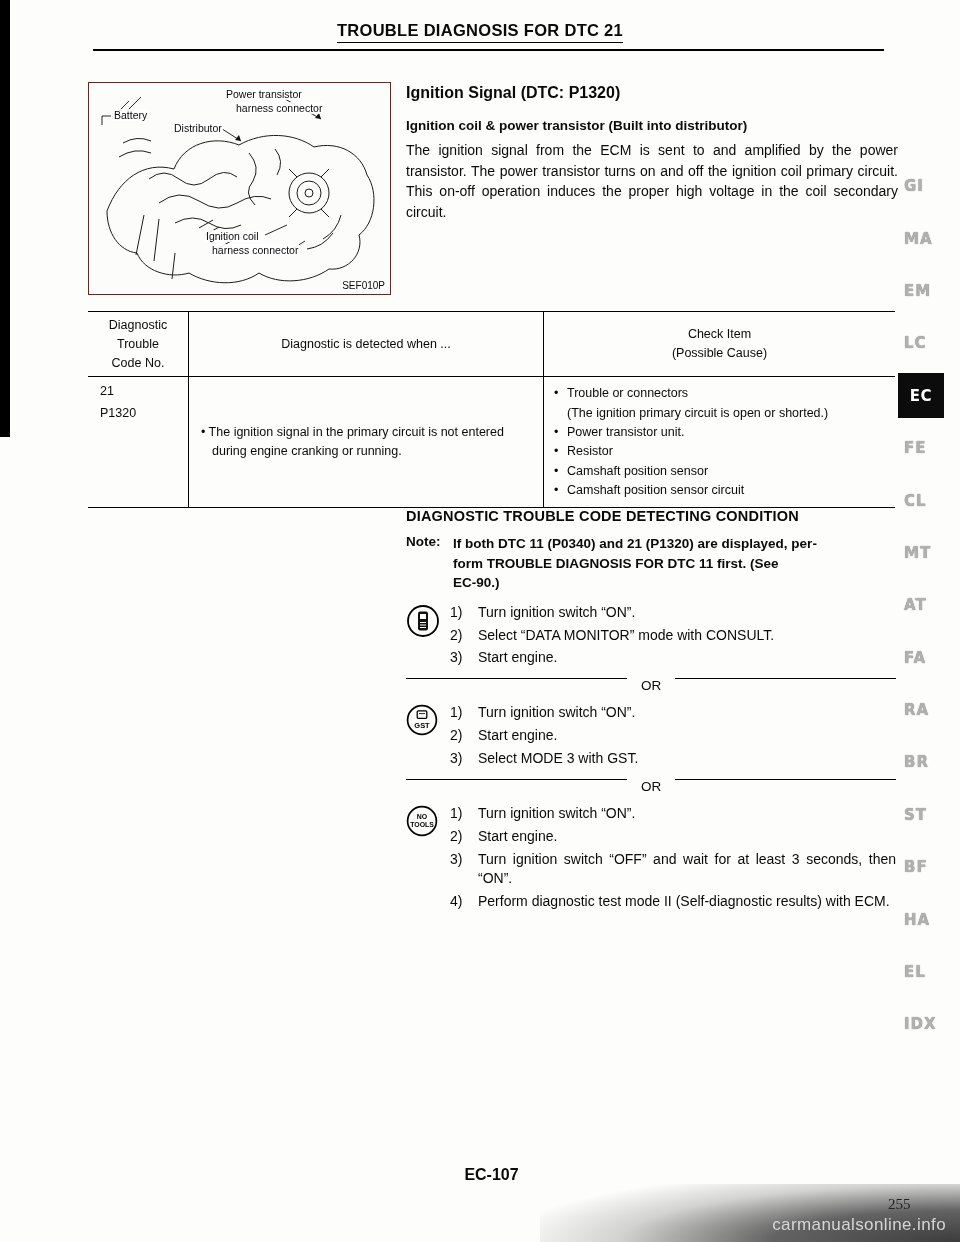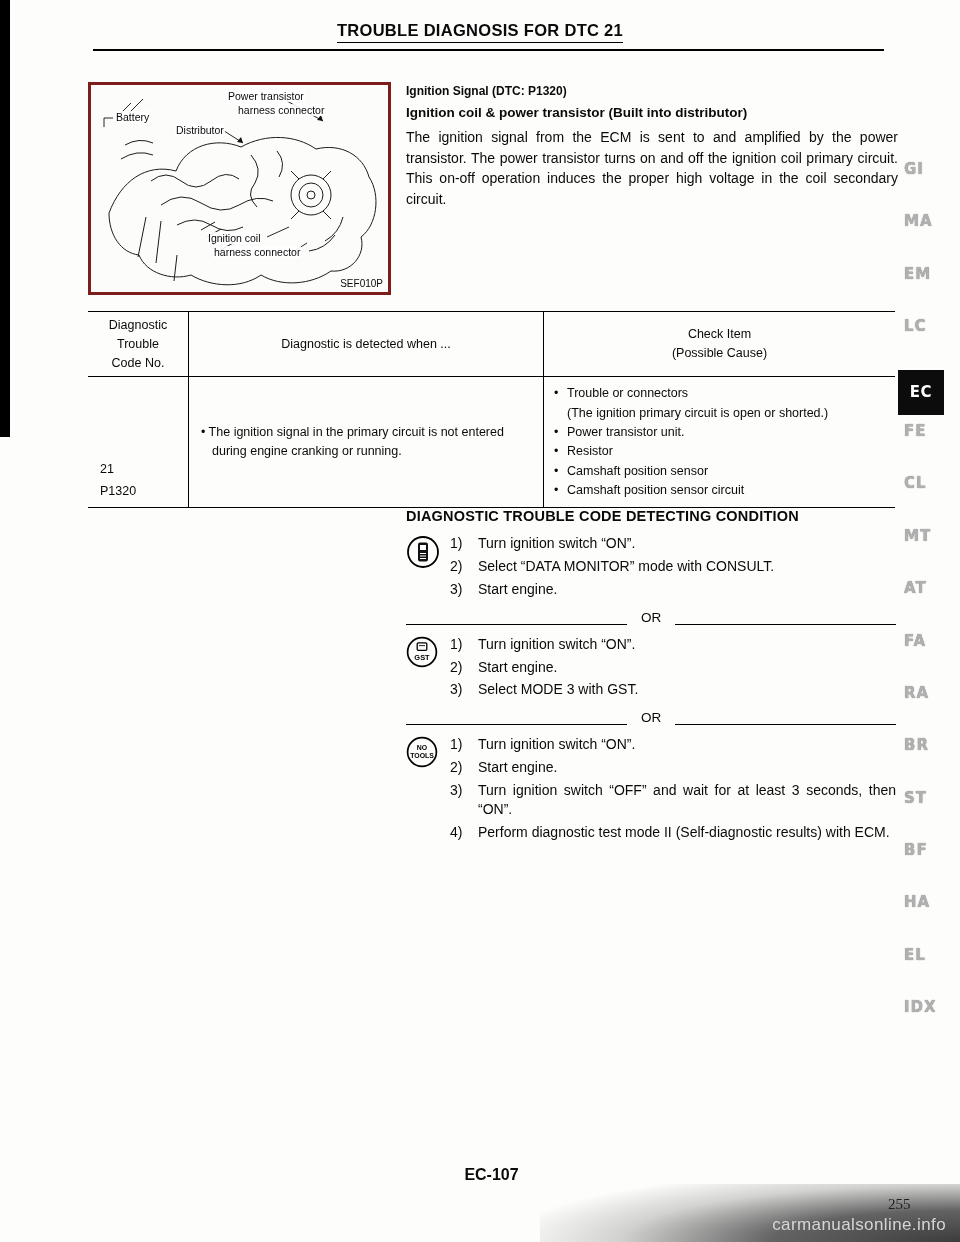--- a/index.html
+++ b/index.html
@@ -9,76 +9,76 @@
   
   .left-bar { position:absolute; left:0; top:0; width:10px; height:437px; background:#000; }
 
   
   .page-title { position:absolute; left:0; top:21px; width:100%; text-align:center;
     font-size:16.5px; font-weight:bold; letter-spacing:0.3px; }
   .page-title span { display:inline-block; border-bottom:1.5px solid #000; padding-bottom:2px; }
   .title-rule { position:absolute; left:93px; top:49px; width:791px; border-top:2px solid #000; }
 
   
-  .figure { position:absolute; left:88px; top:82px; width:303px; height:213px; border:3px solid #7f1d1d; background:#fcfcfa; }
+  .figure { position:absolute; left:88px; top:82px; width:303px; height:213px; border:1px solid #7f1d1d; background:#fcfcfa; }
   .figure svg { position:absolute; left:0; top:0; }
   .fl { position:absolute; font-size:10.5px; line-height:1.15; background:rgba(255,255,255,0.88); padding:0 1px; white-space:nowrap; }
   .fl-power { left:136px; top:5px; }
   .fl-harn-top { left:146px; top:19px; }
   .fl-battery { left:24px; top:26px; }
   .fl-dist { left:84px; top:39px; }
   .fl-coil { left:116px; top:147px; }
   .fl-harn-bot { left:122px; top:161px; }
   .fl-ref { right:4px; bottom:3px; font-size:10px; background:none; }
 
   
   .section { position:absolute; left:406px; top:84px; width:492px; }
-  .sec-title { font-size:12px; font-weight:bold; margin-bottom:7px; }
+  .sec-title { font-size:16px; font-weight:bold; margin-bottom:16px; }
   .sec-sub { font-size:13.5px; font-weight:bold; margin-bottom:7px; }
   .sec-body { font-size:14px; line-height:1.48; text-align:justify; }
 
   
   .tabs { position:absolute; left:896px; top:160px; width:56px; display:flex; flex-direction:column; }
-  .tab-slot { height:52.4px; display:flex; }
+  .tab-slot { height:52.4px; display:flex; align-items:center; }
   .tab-label { font-size:15px; font-weight:800; color:#b0b0b0; letter-spacing:1px;
     text-shadow:0 0 1px #6e6e6e; padding-left:8px; font-family:"DejaVu Sans", sans-serif; }
   .tab-label.active { background:#0c0c0c; color:#ffffff; text-shadow:none; width:46px; height:45px;
     display:flex; align-items:center; justify-content:center; padding:0; margin-left:2px; letter-spacing:0.5px; }
 
   
   .dtc-table { position:absolute; left:88px; top:311px; width:807px; display:grid;
     grid-template-columns:100px 355px 352px; border-top:1.6px solid #000; border-bottom:1.6px solid #000;
     font-size:12.5px; background:#fdfdfb; }
   .cell { padding:4px; }
   .hdr { border-bottom:1.4px solid #000; min-height:62px; display:flex; align-items:center; justify-content:center; }
   .hdr span { white-space:pre-line; text-align:center; line-height:1.5; }
   .bd { min-height:124px; }
   .col-sep { border-left:1.2px solid #000; }
-  .code-cell { display:flex; align-items:flex-end; padding-left:12px; }
+  .code-cell { display:flex; align-items:flex-start; padding-left:12px; }
   .code-cell span { white-space:pre-line; line-height:1.75; }
   .mal-cell { display:flex; align-items:center; padding:8px 12px; }
   .mal-cell span { display:block; text-indent:-11px; padding-left:11px; line-height:1.55; }
   .check-cell { padding:7px 8px 6px 10px; }
   .ci { display:flex; line-height:1.55; }
   .ci-b { width:13px; flex:none; }
   .ci-t { flex:1; }
 
   
   .detect { position:absolute; left:406px; top:508px; width:490px; }
   .detect-title { font-size:14.5px; font-weight:bold; letter-spacing:0.2px; }
   .note { display:flex; margin-top:10px; font-weight:bold; font-size:13.5px; }
   .note-label { width:47px; flex:none; }
   .note-text { white-space:pre-line; line-height:1.45; }
   .proc { display:flex; margin-top:10px; }
   .proc-icon { width:38px; flex:none; padding-top:1px; }
   .steps { flex:1; margin-left:6px; }
   .step { display:flex; align-items:flex-start; margin-bottom:4px; }
   .step-num { width:28px; flex:none; font-size:14px; line-height:1.35; }
   .step-text { flex:1; font-size:14px; line-height:1.35; text-align:justify; }
-  .or-row { display:flex; align-items:flex-end; margin:7px 0 2px 0; }
+  .or-row { display:flex; align-items:flex-start; margin:7px 0 2px 0; }
   .or-line { flex:1; border-top:1.3px solid #000; }
   .or-text { padding:0 14px; font-size:13.5px; }
 
   
   .footer-code { position:absolute; left:88px; top:1166px; width:807px; text-align:center;
     font-size:16px; font-weight:bold; }
   .page-num { position:absolute; left:888px; top:1196px; font-family:"Liberation Serif", serif; font-size:15px; color:#222; }
   .corner-shadow { position:absolute; right:0; bottom:0; width:420px; height:58px;
     background:radial-gradient(140% 170% at 100% 100%, #3c3c3c 0%, #636363 32%, rgba(130,130,130,0.35) 58%, rgba(255,255,255,0) 78%); }
   .watermark { position:absolute; right:14px; bottom:7px; font-size:17px; color:#d6d6d6; letter-spacing:0.4px; }
@@ -242,20 +242,26 @@
       <div class="ci">
           <span class="ci-b">•</span>
           <span class="ci-t">Camshaft position sensor circuit</span>
         </div>
     </div>
   </div>
 
   <div class="detect">
     <div class="detect-title">DIAGNOSTIC TROUBLE CODE DETECTING CONDITION</div>
 
+    <div class="note">
+      <span class="note-label">Note:</span>
+      <span class="note-text">If both DTC 11 (P0340) and 21 (P1320) are displayed, per-
+form TROUBLE DIAGNOSIS FOR DTC 11 first. (See
+EC-90.)</span>
+    </div>
 
     <div class="proc">
       <div class="proc-icon">
         <svg width="34" height="34" viewBox="0 0 34 34">
           <circle cx="17" cy="17" r="15" fill="none" stroke="#000" stroke-width="1.8"></circle>
           <rect x="12" y="7.5" width="10" height="19" rx="2" fill="#111"></rect>
           <rect x="14" y="10" width="6" height="5" fill="#fff"></rect>
           <line x1="14" y1="18.5" x2="20" y2="18.5" stroke="#fff" stroke-width="1"></line>
           <line x1="14" y1="21" x2="20" y2="21" stroke="#fff" stroke-width="1"></line>
           <line x1="14" y1="23.5" x2="20" y2="23.5" stroke="#fff" stroke-width="1"></line>

